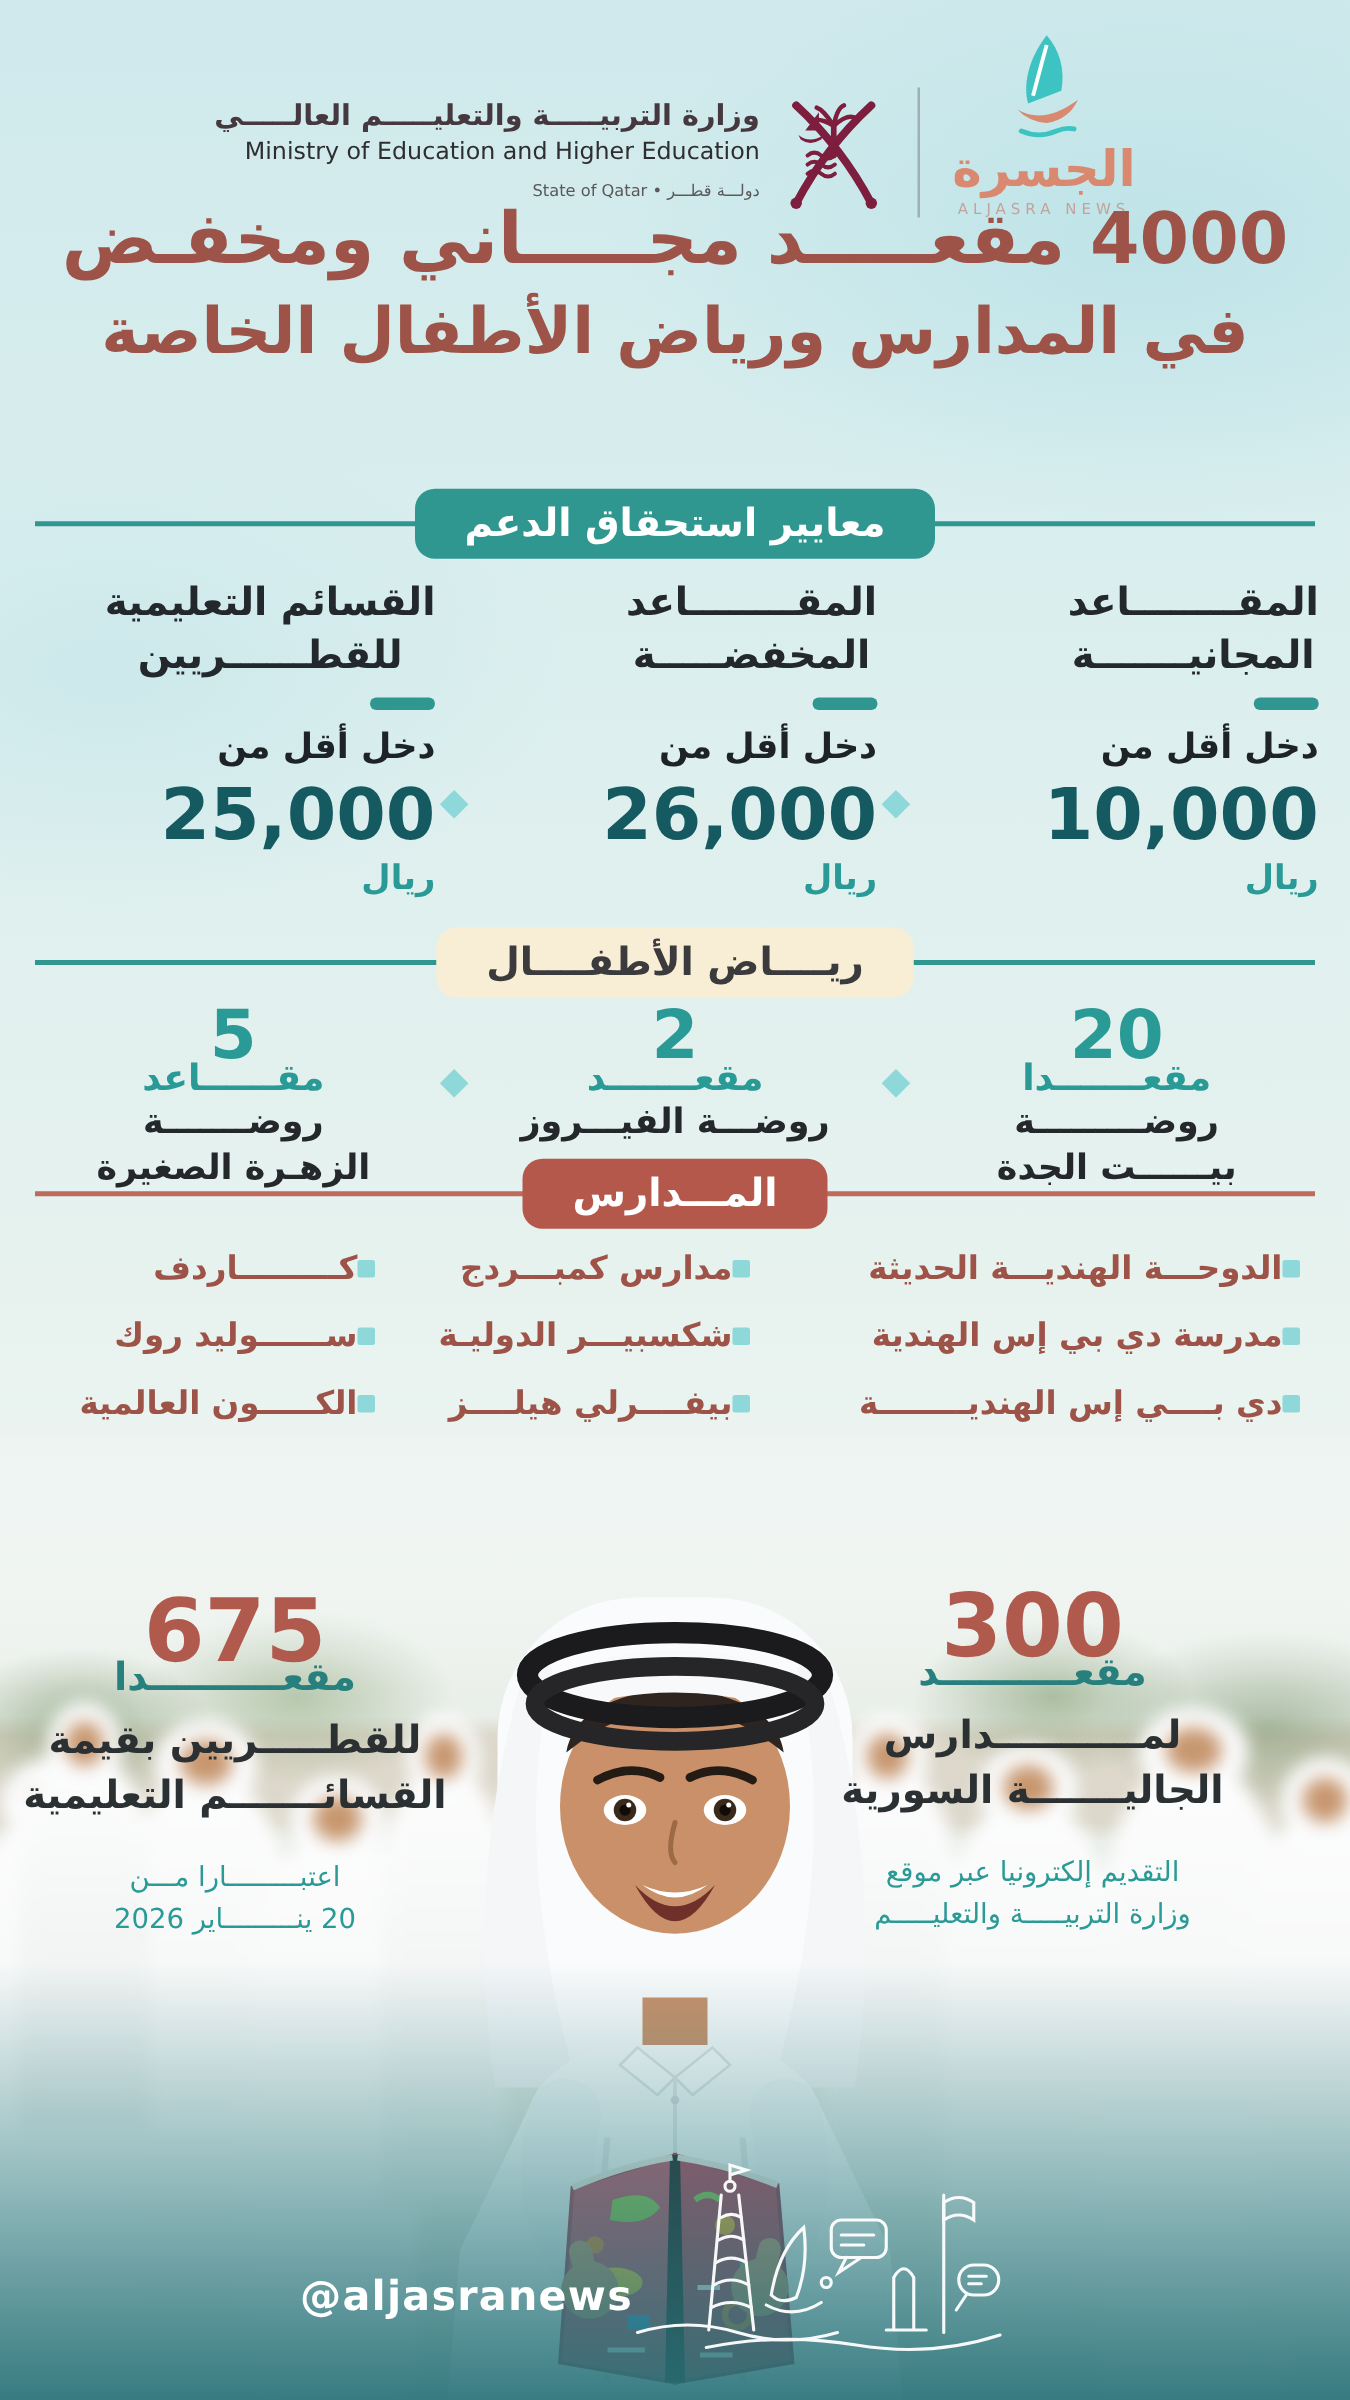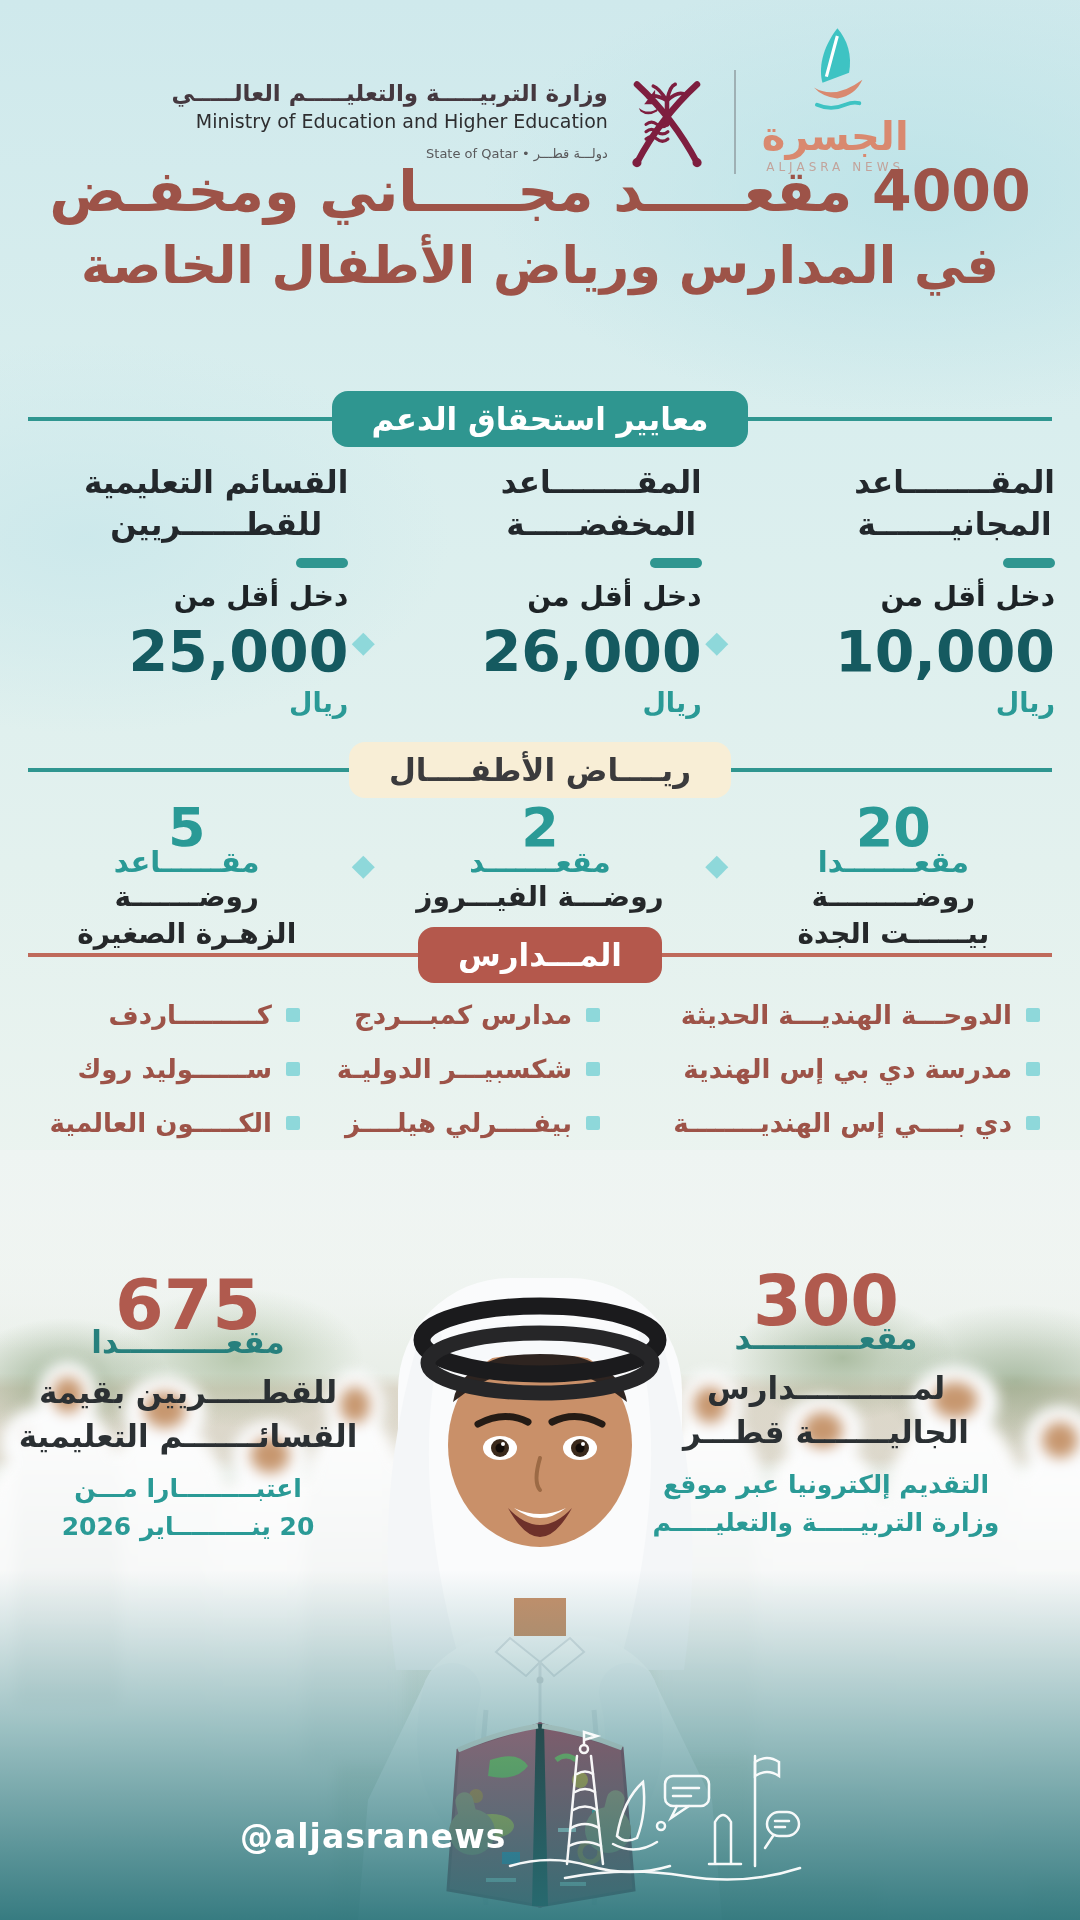--- a/index.html
+++ b/index.html
@@ -55,21 +55,21 @@
   .kg{ position:absolute; top:802px; left:25px; right:25px; direction:rtl; display:flex; align-items:flex-start; }
   .kg-col{ flex:1 1 0; display:flex; flex-direction:column; align-items:center; }
   .kg-count{ font-size:54px; font-weight:900; color:#2a9a96; line-height:.95; }
   .kg-seat{ font-size:29px; font-weight:900; color:#2a9a96; margin-top:-8px; }
   .kg-name{ font-size:28px; font-weight:900; color:#25282a; line-height:1.3; text-align:center; direction:rtl; }
   .kg-name span{ display:block; }
   .kg .diamond{ margin-top:48px; }
   
   .schools{ position:absolute; top:1000px; left:40px; right:40px; direction:rtl;
     display:grid; grid-template-columns:44% 30% 26%; row-gap:24px; }
-  .school{ display:flex; align-items:center; gap:14px; font-size:26px; font-weight:900;
+  .school{ display:flex; align-items:center; font-size:26px; font-weight:900;
     color:#9d5348; direction:rtl; white-space:nowrap; }
   .bullet{ width:14px; height:14px; border-radius:2px; background:#8ed8da; flex:0 0 14px; }
   
   .photo{ position:absolute; top:1150px; left:0; right:0; bottom:0;
     background:
       radial-gradient(150px 90px at 6% 30%, rgba(104,135,88,.55), transparent 70%),
       radial-gradient(180px 100px at 22% 27%, rgba(122,152,102,.45), transparent 70%),
       radial-gradient(160px 90px at 78% 27%, rgba(110,140,92,.5), transparent 70%),
       radial-gradient(200px 110px at 94% 30%, rgba(96,128,82,.45), transparent 70%),
       radial-gradient(140px 80px at 50% 26%, rgba(130,158,110,.3), transparent 70%),
@@ -86,21 +86,21 @@
   .fig::after{ content:''; position:absolute; top:-28px; left:50%; transform:translateX(-50%);
     width:30%; height:36px; background:#c7976f; border-radius:50%; }
   
   .stat{ position:absolute; text-align:center; direction:rtl; z-index:3; }
   .stat-left{ top:1270px; left:12px; width:352px; }
   .stat-right{ top:1266px; left:600px; width:452px; }
   .stat-num{ font-size:70px; font-weight:900; color:#b05a4e; line-height:1; direction:ltr; }
   .stat-seat{ font-size:31px; font-weight:900; color:#27807d; margin-top:-16px; }
   .stat-dark{ font-size:31px; font-weight:900; color:#2b3033; line-height:1.42; margin-top:10px; }
   .stat-dark span{ display:block; }
-  .stat-teal{ font-size:25px; font-weight:700; color:#2a9a96; line-height:1.5; margin-top:12px; }
+  .stat-teal{ font-size:22px; font-weight:400; color:#2a9a96; line-height:1.5; margin-top:28px; }
   .stat-teal span{ display:block; }
   
   .boy{ position:absolute; left:50%; transform:translateX(-50%); bottom:0; width:500px; height:680px; z-index:2; }
   
   .teal-overlay{ position:absolute; left:0; right:0; bottom:0; height:350px; z-index:4;
     background:linear-gradient(180deg, rgba(53,131,136,0) 0%, rgba(53,131,136,.45) 45%, rgba(40,114,120,.92) 100%); }
   .handle{ position:absolute; left:240px; bottom:64px; z-index:5; color:#ffffff;
     font-size:33px; font-weight:bold; letter-spacing:1px; }
   .skyline{ position:absolute; left:505px; bottom:34px; z-index:5; width:300px; height:170px; }
 </style>
@@ -308,21 +308,21 @@
       <span>اعتبـــــــــارا مـــن</span>
       <span>20 ينـــــــــاير 2026</span>
     </div>
   </div>
 
   <div class="stat stat-right">
     <div class="stat-num">300</div>
     <div class="stat-seat">مقعــــــــــد</div>
     <div class="stat-dark">
       <span>لمـــــــــــدارس</span>
-      <span>الجاليـــــــة قطـــر</span>
+      <span>الجاليـــــــة السورية</span>
     </div>
     <div class="stat-teal">
       <span>التقديم إلكترونيا عبر موقع</span>
       <span>وزارة التربيـــــة والتعليـــــم</span>
     </div>
   </div>
 
   <div class="boy">
     <svg width="500" height="680" viewBox="0 0 500 680">
 

